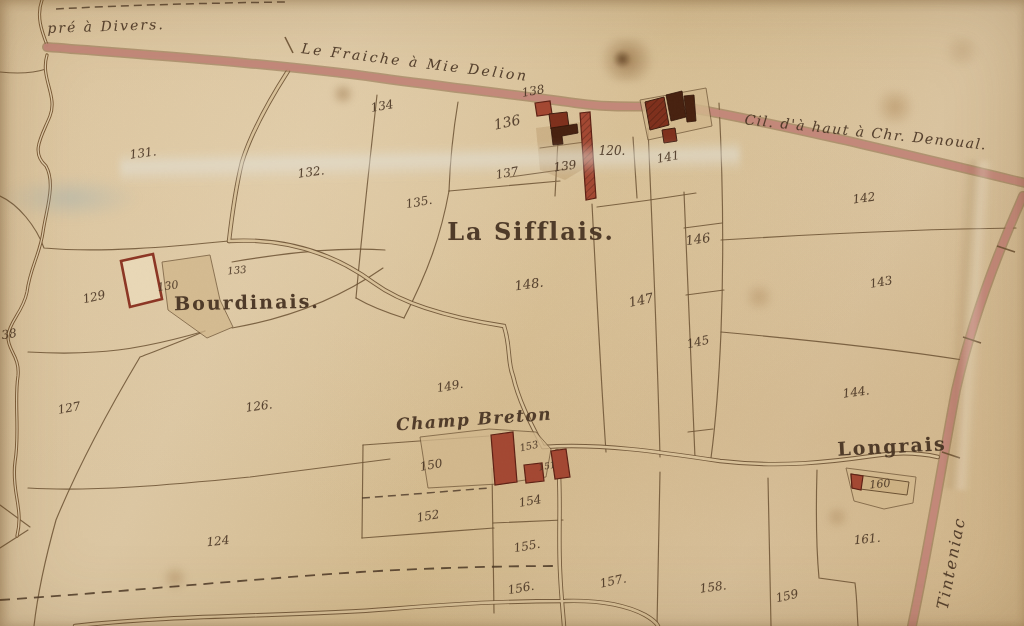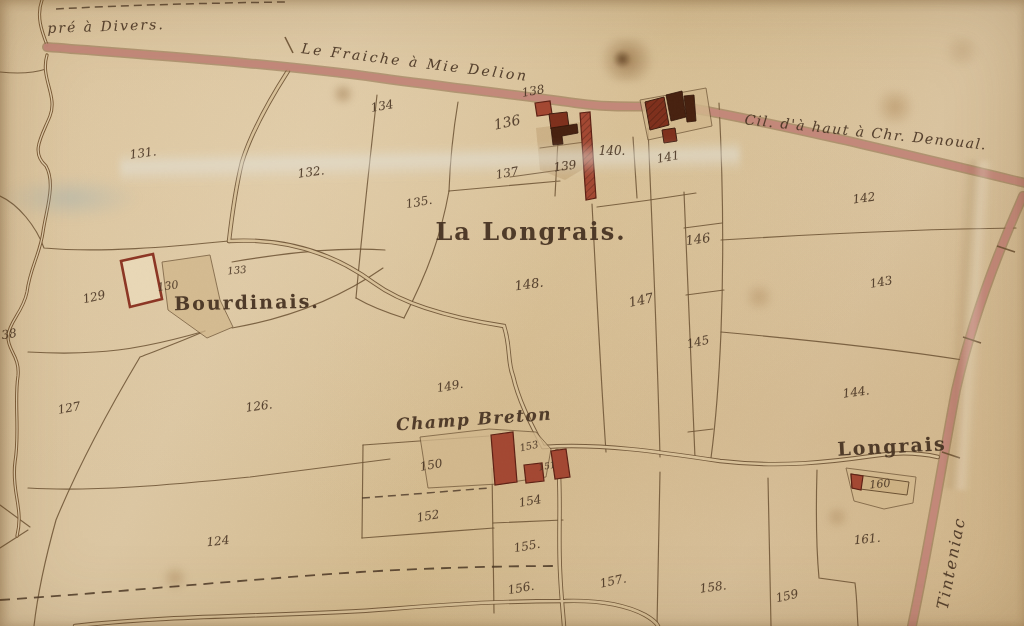--- a/index.html
+++ b/index.html
@@ -169,35 +169,35 @@
   <div class="stain" style="left:872px;top:90px;width:46px;height:34px;background:radial-gradient(circle, rgba(160,110,45,.28), rgba(160,110,45,0) 70%);"></div>
   <div class="stain" style="left:742px;top:284px;width:34px;height:26px;background:radial-gradient(circle, rgba(150,100,40,.22), rgba(150,100,40,0) 70%);"></div>
   <div class="stain" style="left:160px;top:566px;width:30px;height:24px;background:radial-gradient(circle, rgba(140,95,35,.25), rgba(140,95,35,0) 70%);"></div>
   <div class="stain" style="left:824px;top:506px;width:26px;height:22px;background:radial-gradient(circle, rgba(140,95,35,.22), rgba(140,95,35,0) 70%);"></div>
   <div class="stain" style="left:940px;top:36px;width:44px;height:30px;background:radial-gradient(circle, rgba(150,105,45,.16), rgba(150,105,45,0) 70%);"></div>
 
   <div id="label-layer">
       <div class="lbl lbl-road" style="left: 106px; top: 26px; font-size: 14px; transform: translate(-50%, -50%) rotate(-2deg);">pré à Divers.</div>
       <div class="lbl lbl-road" style="left: 415px; top: 62px; font-size: 14px; letter-spacing: 2.5px; transform: translate(-50%, -50%) rotate(7deg);">Le Fraiche à Mie Delion</div>
       <div class="lbl lbl-road" style="left: 866px; top: 132px; font-size: 14px; letter-spacing: 1.5px; transform: translate(-50%, -50%) rotate(6deg);">Cil. d'à haut à Chr. Denoual.</div>
-      <div class="lbl lbl-place" style="left: 531px; top: 231px; font-size: 24px; transform: translate(-50%, -50%) rotate(0deg);">La Longrais.</div>
+      <div class="lbl lbl-place" style="left: 531px; top: 231px; font-size: 24px; transform: translate(-50%, -50%) rotate(0deg);">La Sifflais.</div>
       <div class="lbl lbl-place" style="left: 247px; top: 302px; font-size: 19px; transform: translate(-50%, -50%) rotate(-1deg);">Bourdinais.</div>
       <div class="lbl lbl-hamlet" style="left: 474px; top: 419px; font-size: 17px; transform: translate(-50%, -50%) rotate(-4deg);">Champ Breton</div>
       <div class="lbl lbl-place" style="left: 892px; top: 446px; font-size: 19px; transform: translate(-50%, -50%) rotate(-3deg);">Longrais</div>
       <div class="lbl lbl-road" style="left: 951px; top: 563px; font-size: 16px; letter-spacing: 2px; transform: translate(-50%, -50%) rotate(-79deg);">Tinteniac</div>
       <div class="lbl lbl-num" style="left: 143px; top: 153px; font-size: 12px; transform: translate(-50%, -50%) rotate(-8deg);">131.</div>
       <div class="lbl lbl-num" style="left: 311px; top: 172px; font-size: 12px; transform: translate(-50%, -50%) rotate(-8deg);">132.</div>
       <div class="lbl lbl-num" style="left: 237px; top: 270px; font-size: 10px; transform: translate(-50%, -50%) rotate(-6deg);">133</div>
       <div class="lbl lbl-num" style="left: 382px; top: 106px; font-size: 12px; transform: translate(-50%, -50%) rotate(-10deg);">134</div>
       <div class="lbl lbl-num" style="left: 419px; top: 202px; font-size: 12px; transform: translate(-50%, -50%) rotate(-10deg);">135.</div>
       <div class="lbl lbl-num" style="left: 507px; top: 122px; font-size: 14px; transform: translate(-50%, -50%) rotate(-12deg);">136</div>
       <div class="lbl lbl-num" style="left: 507px; top: 173px; font-size: 12px; transform: translate(-50%, -50%) rotate(-10deg);">137</div>
       <div class="lbl lbl-num" style="left: 533px; top: 91px; font-size: 12px; transform: translate(-50%, -50%) rotate(-10deg);">138</div>
       <div class="lbl lbl-num" style="left: 565px; top: 166px; font-size: 12px; transform: translate(-50%, -50%) rotate(-8deg);">139</div>
-      <div class="lbl lbl-num" style="left: 612px; top: 151px; font-size: 12px; transform: translate(-50%, -50%) rotate(0deg);">140.</div>
+      <div class="lbl lbl-num" style="left: 612px; top: 151px; font-size: 12px; transform: translate(-50%, -50%) rotate(0deg);">120.</div>
       <div class="lbl lbl-num" style="left: 668px; top: 157px; font-size: 12px; transform: translate(-50%, -50%) rotate(-10deg);">141</div>
       <div class="lbl lbl-num" style="left: 864px; top: 198px; font-size: 12px; transform: translate(-50%, -50%) rotate(-8deg);">142</div>
       <div class="lbl lbl-num" style="left: 881px; top: 282px; font-size: 12px; transform: translate(-50%, -50%) rotate(-10deg);">143</div>
       <div class="lbl lbl-num" style="left: 856px; top: 392px; font-size: 12px; transform: translate(-50%, -50%) rotate(-8deg);">144.</div>
       <div class="lbl lbl-num" style="left: 698px; top: 342px; font-size: 12px; transform: translate(-50%, -50%) rotate(-12deg);">145</div>
       <div class="lbl lbl-num" style="left: 698px; top: 239px; font-size: 13px; transform: translate(-50%, -50%) rotate(-8deg);">146</div>
       <div class="lbl lbl-num" style="left: 641px; top: 300px; font-size: 13px; transform: translate(-50%, -50%) rotate(-12deg);">147</div>
       <div class="lbl lbl-num" style="left: 529px; top: 284px; font-size: 13px; transform: translate(-50%, -50%) rotate(-8deg);">148.</div>
       <div class="lbl lbl-num" style="left: 450px; top: 386px; font-size: 12px; transform: translate(-50%, -50%) rotate(-10deg);">149.</div>
       <div class="lbl lbl-num" style="left: 431px; top: 465px; font-size: 12px; transform: translate(-50%, -50%) rotate(-10deg);">150</div>

